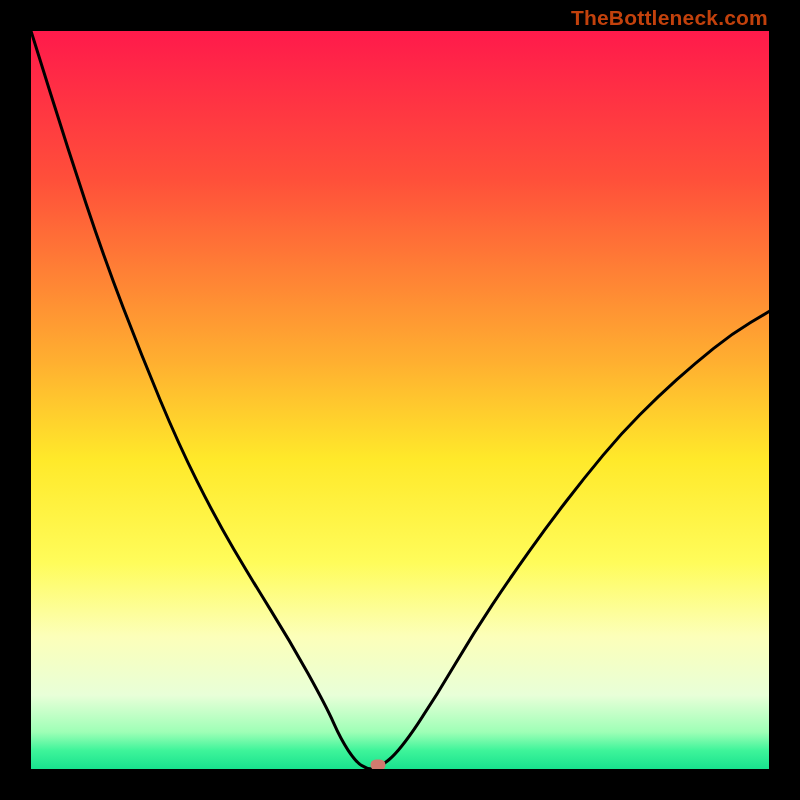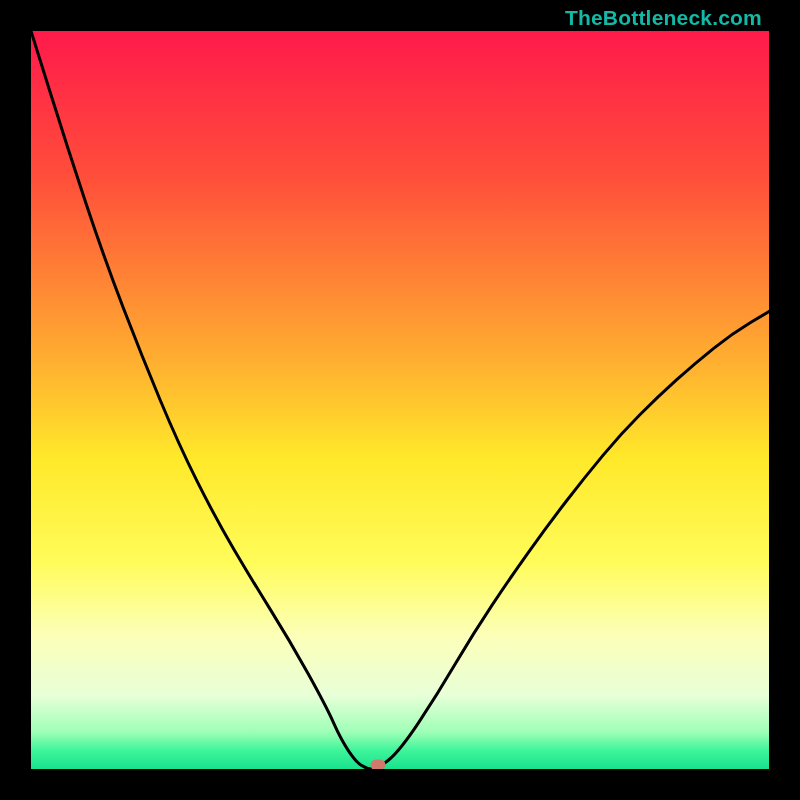--- a/index.html
+++ b/index.html
@@ -36,22 +36,22 @@
   .curve-svg {
     position: absolute;
     left: 0;
     top: 0;
     width: 738px;
     height: 738px;
   }
   .watermark {
     position: absolute;
     top: 6px;
-    right: 38px;
-    color: #14b8a6;
+    right: 32px;
+    color: #c2410c;
     font-family: Arial, Helvetica, sans-serif;
     font-size: 21px;
     font-weight: bold;
     letter-spacing: 0.2px;
   }
   .marker {
     position: absolute;
     width: 15px;
     height: 11px;
     border-radius: 6px;

